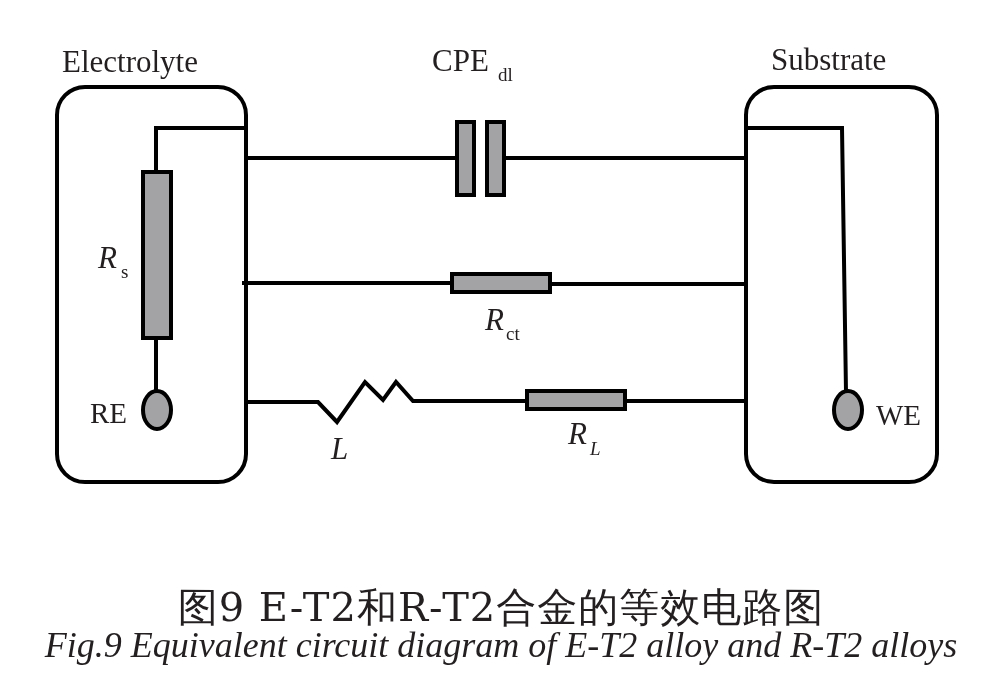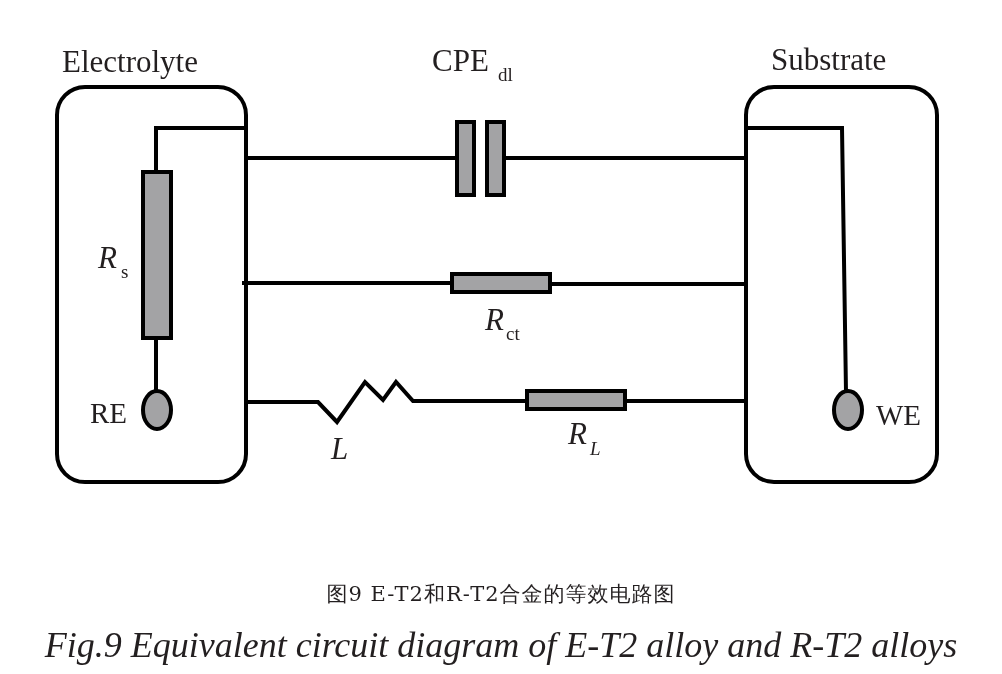--- a/index.html
+++ b/index.html
@@ -4,21 +4,21 @@
 <style>
   html, body { margin: 0; padding: 0; background: #ffffff; }
   body { width: 1002px; height: 674px; position: relative; overflow: hidden;
          font-family: "Liberation Serif", "DejaVu Serif", serif; color: #231f20; }
   svg { position: absolute; left: 0; top: 0; }
   .lbl { font-family: "Liberation Serif", "DejaVu Serif", serif; fill: #231f20; }
   .wire { stroke: #000; stroke-width: 4; fill: none; }
   .box { stroke: #000; stroke-width: 4; fill: none; }
   .comp { stroke: #000; stroke-width: 4; fill: #a3a3a5; }
   .caption { position: absolute; left: 0; width: 1002px; text-align: center; white-space: nowrap; }
-  .cap-cn { top: 580px; font-size: 21px; font-family: "DejaVu Serif", "Liberation Serif", serif; letter-spacing: 1px; }
+  .cap-cn { top: 580px; font-size: 40px; font-family: "DejaVu Serif", "Liberation Serif", serif; letter-spacing: 1px; }
   .cap-en { top: 624px; font-size: 36px; font-style: italic; }
 </style>
 </head>
 <body>
 
 <svg width="1002" height="560" viewBox="0 0 1002 560">
 
   <rect class="box" x="57" y="87" width="189" height="395" rx="28" ry="28"></rect>
   <text class="lbl" x="62" y="72" font-size="31">Electrolyte</text>
 

